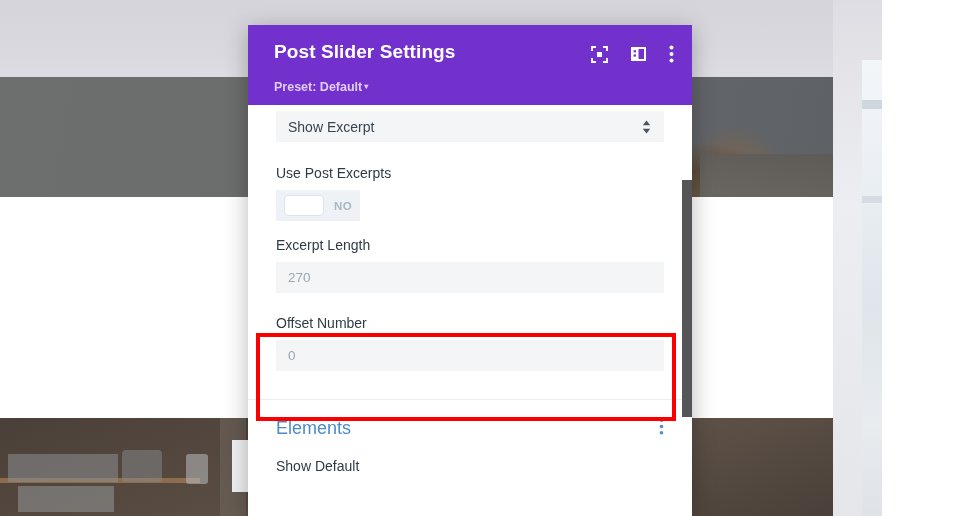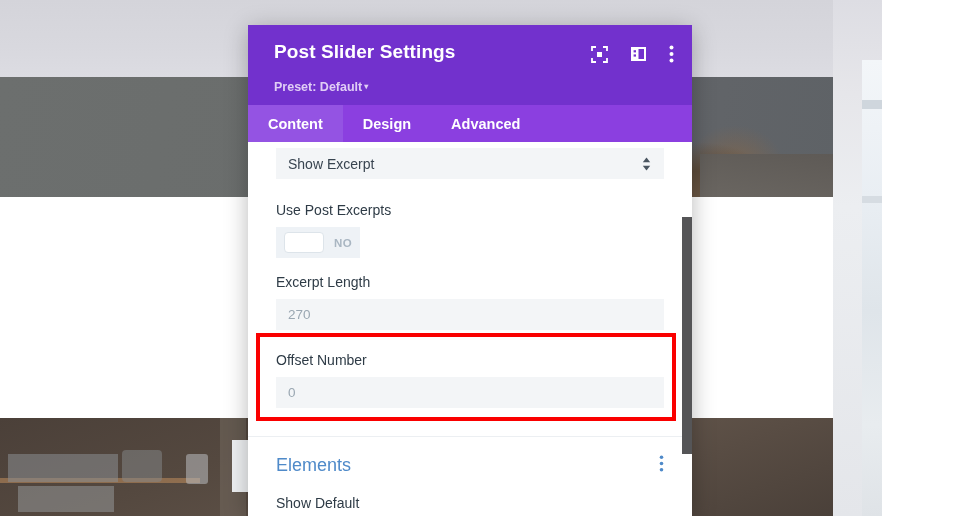--- a/index.html
+++ b/index.html
@@ -295,25 +295,20 @@
         <span class="hicon">
           <svg width="5" height="18" viewBox="0 0 5 18">
             <circle cx="2.5" cy="2.5" r="2" fill="#fff"></circle>
             <circle cx="2.5" cy="9" r="2" fill="#fff"></circle>
             <circle cx="2.5" cy="15.5" r="2" fill="#fff"></circle>
           </svg>
         </span>
       </div>
     </div>
 
-    <div class="tabbar">
-      <div class="tab active">Content</div>
-      <div class="tab">Design</div>
-      <div class="tab">Advanced</div>
-    </div>
 
     <div class="modal-body">
 
       <div class="field">
         <div class="select-box">
           <span class="sel-text">Show Excerpt</span>
           <span class="select-arrows">
             <svg width="9" height="14" viewBox="0 0 9 14">
               <path d="M4.5,0.5 L8.2,5.2 L0.8,5.2 Z" fill="#4a5560"></path>
               <path d="M4.5,13.5 L0.8,8.8 L8.2,8.8 Z" fill="#4a5560"></path>

